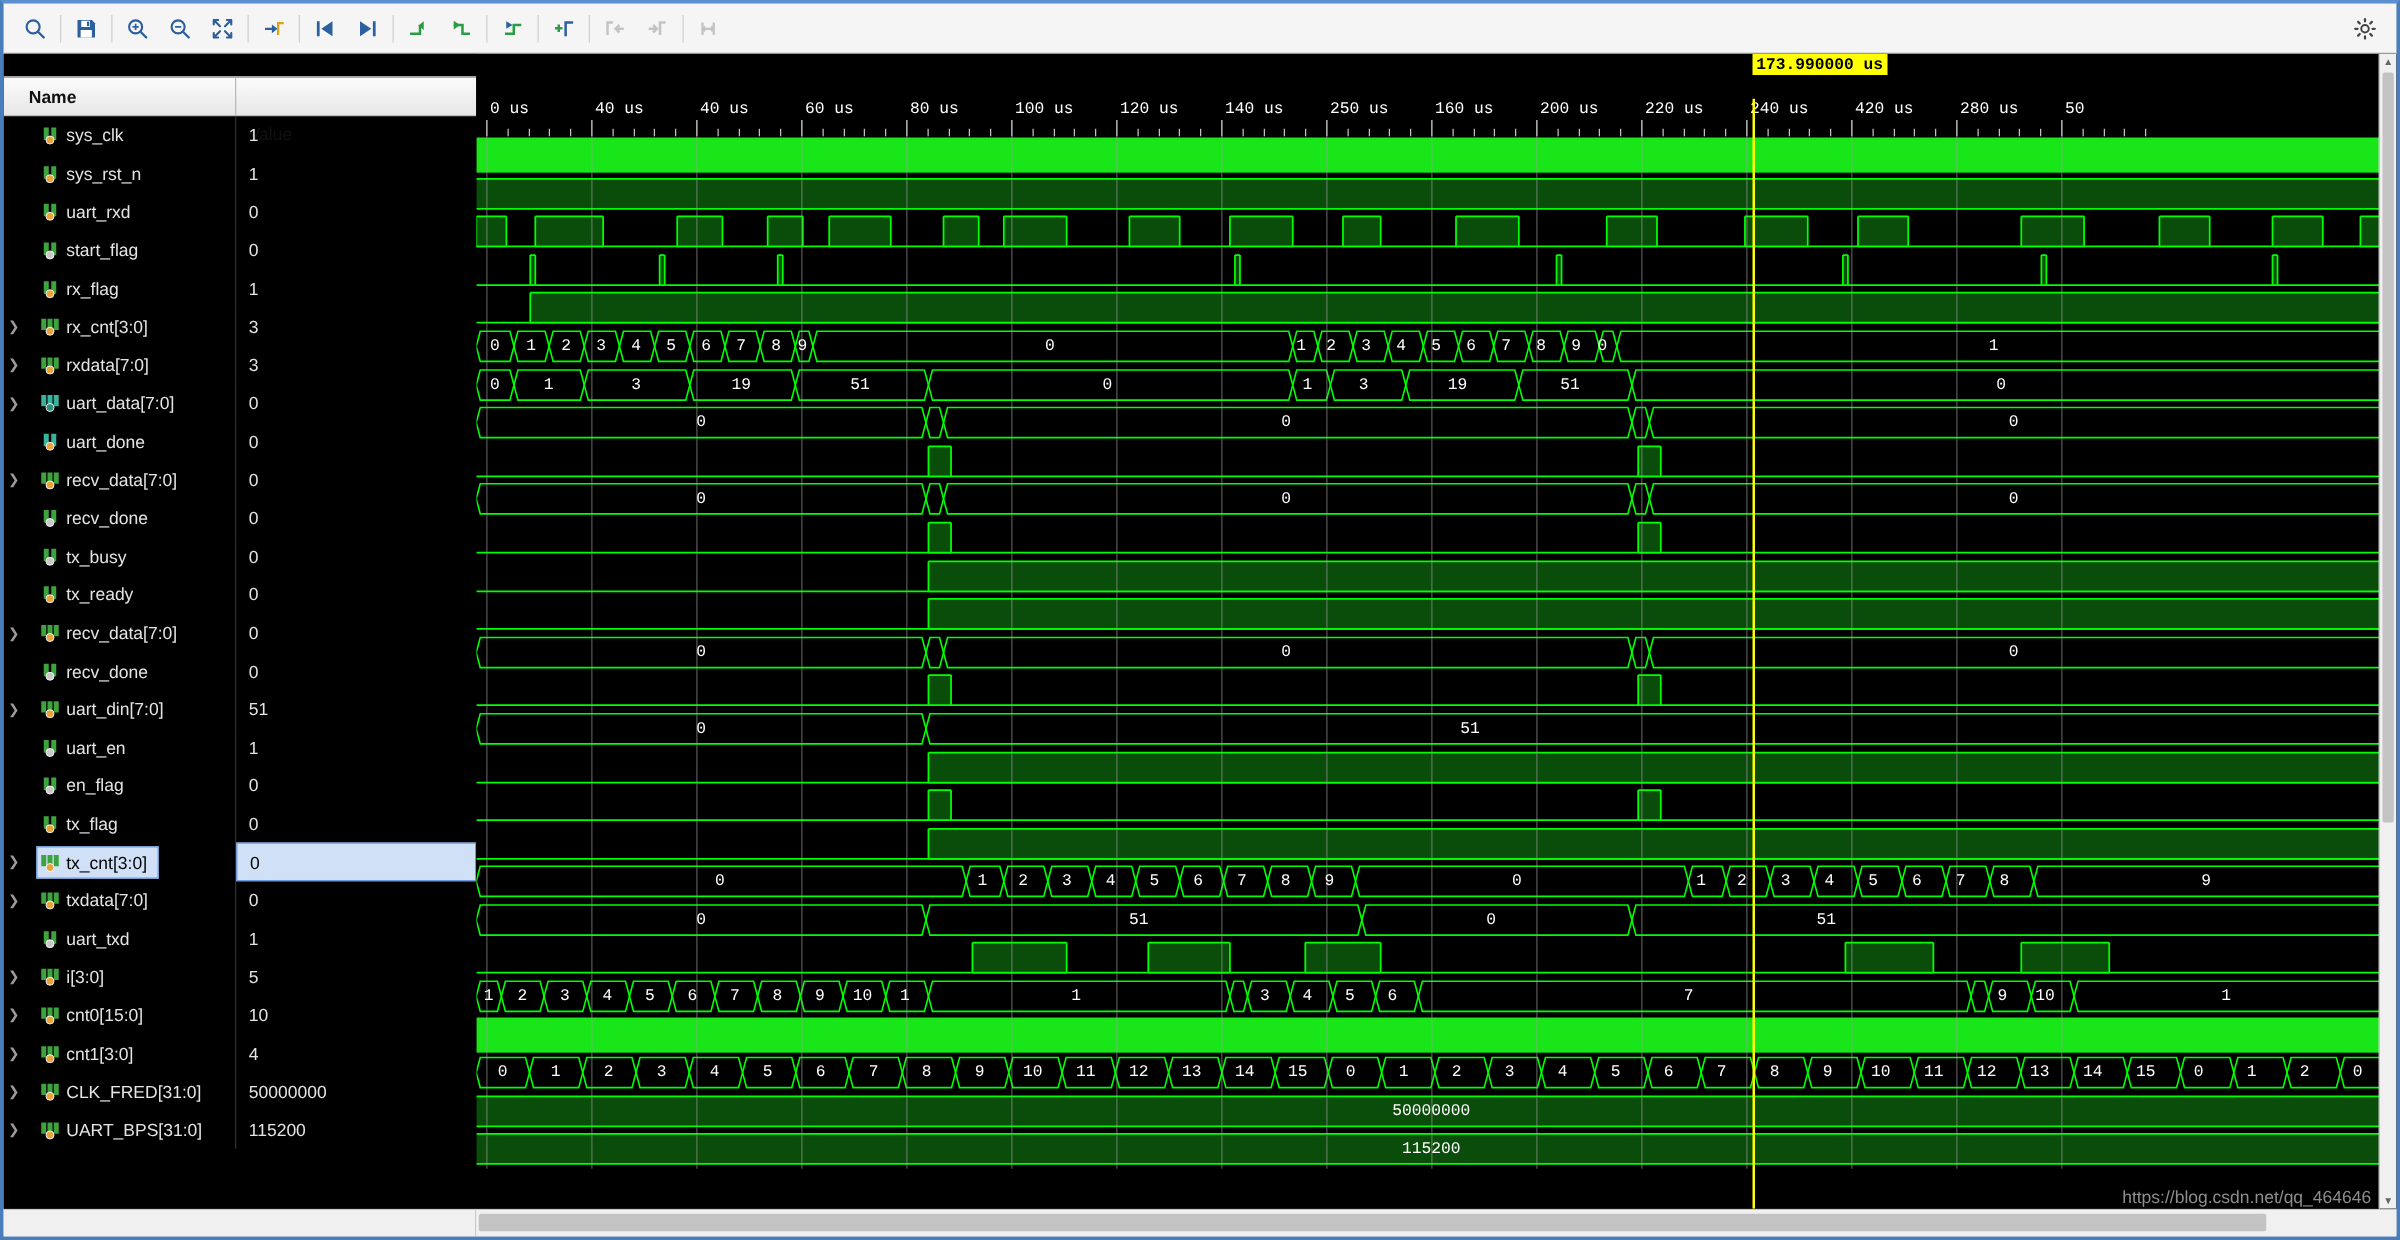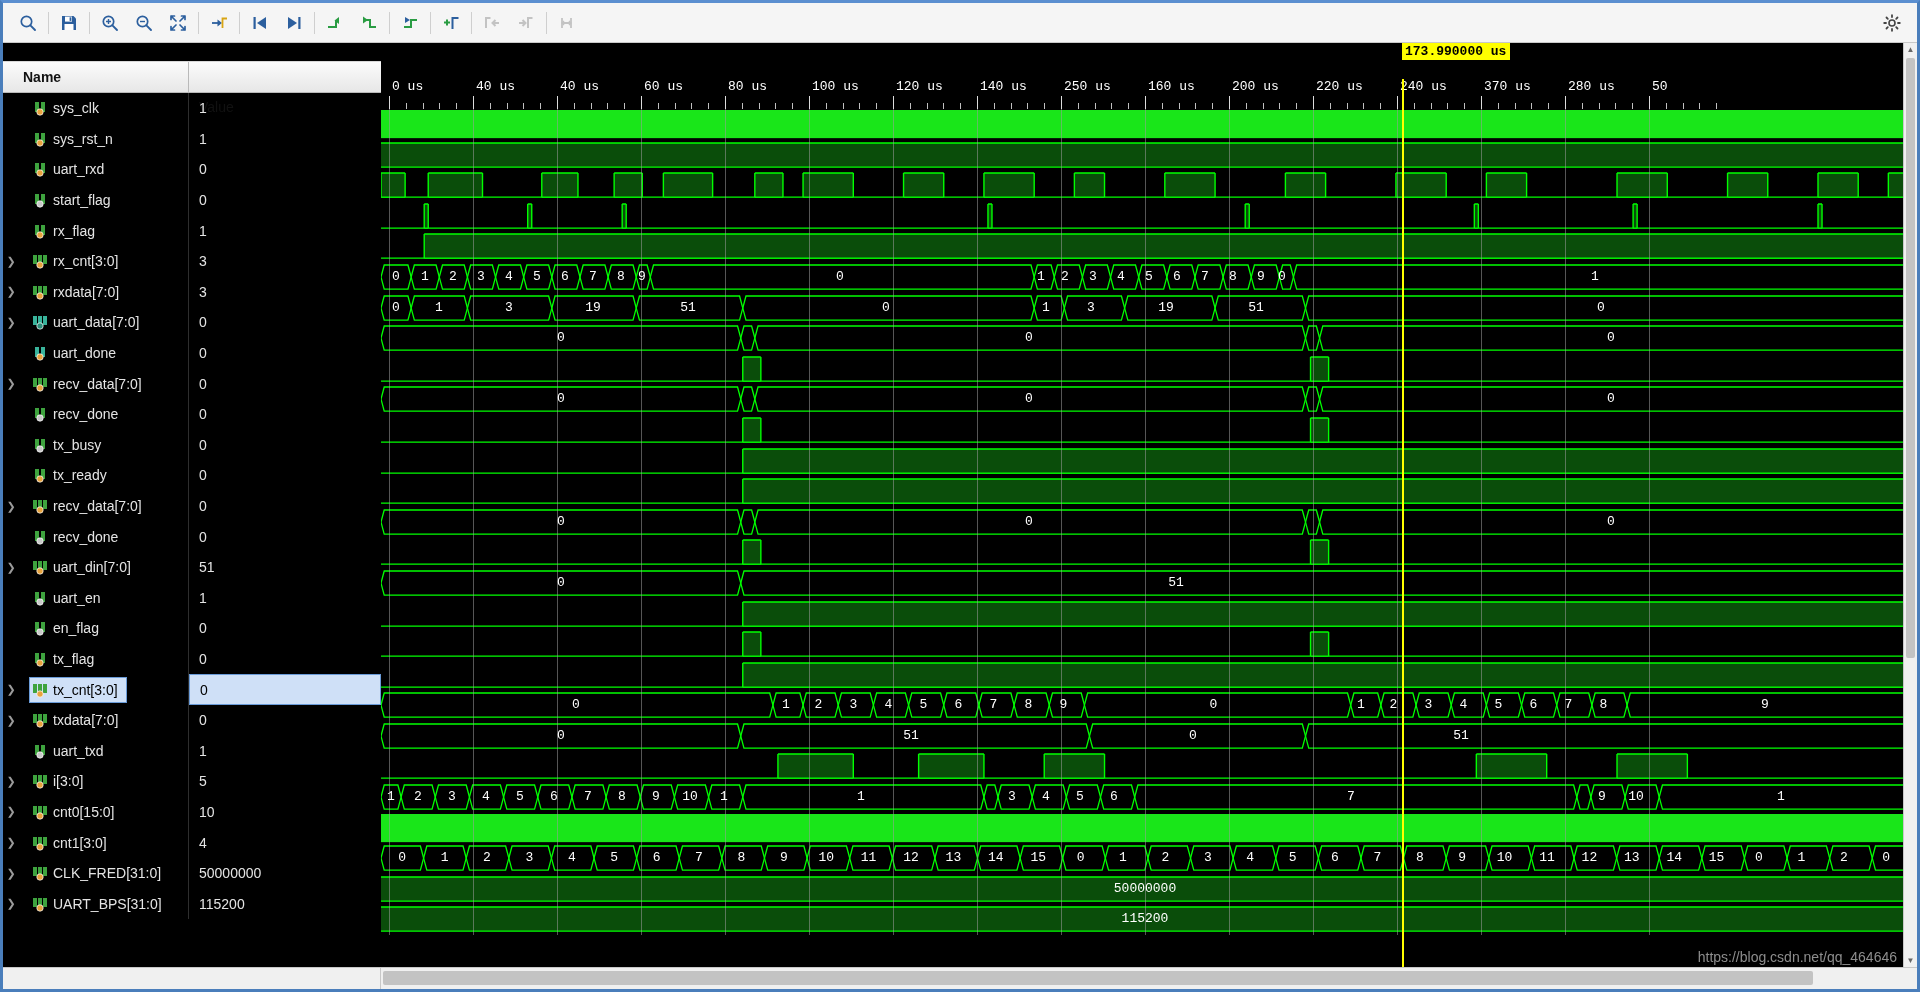--- a/index.html
+++ b/index.html
@@ -798,21 +798,21 @@
           <div class="tick-minor" style="left: 948.8px;"></div>
           <div class="tick-minor" style="left: 965.6px;"></div>
           <div class="tick-minor" style="left: 982.4px;"></div>
           <div class="tick-minor" style="left: 999.2px;"></div>
           <div class="tick-label" style="left: 1016px;">240 us</div>
           <div class="tick-major" style="left: 1016px;"></div>
           <div class="tick-minor" style="left: 1032.8px;"></div>
           <div class="tick-minor" style="left: 1049.6px;"></div>
           <div class="tick-minor" style="left: 1066.4px;"></div>
           <div class="tick-minor" style="left: 1083.2px;"></div>
-          <div class="tick-label" style="left: 1100px;">370 us</div>
+          <div class="tick-label" style="left: 1100px;">420 us</div>
           <div class="tick-major" style="left: 1100px;"></div>
           <div class="tick-minor" style="left: 1116.8px;"></div>
           <div class="tick-minor" style="left: 1133.6px;"></div>
           <div class="tick-minor" style="left: 1150.4px;"></div>
           <div class="tick-minor" style="left: 1167.2px;"></div>
           <div class="tick-label" style="left: 1184px;">280 us</div>
           <div class="tick-major" style="left: 1184px;"></div>
           <div class="tick-minor" style="left: 1200.8px;"></div>
           <div class="tick-minor" style="left: 1217.6px;"></div>
           <div class="tick-minor" style="left: 1234.4px;"></div>

